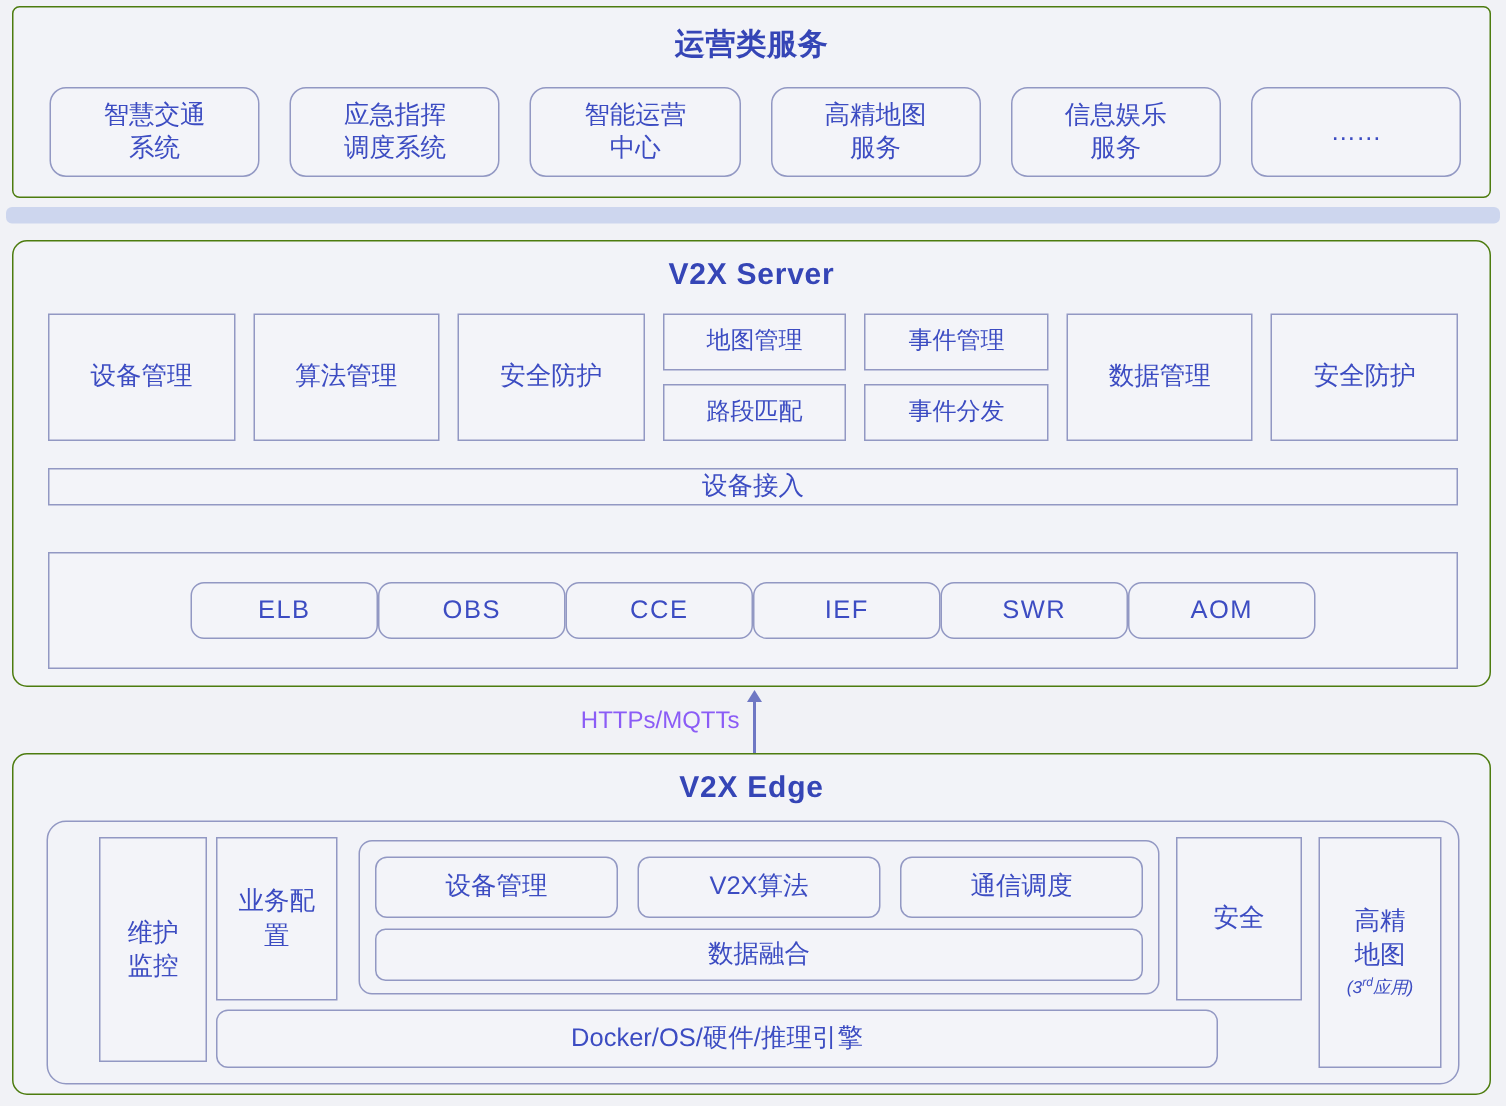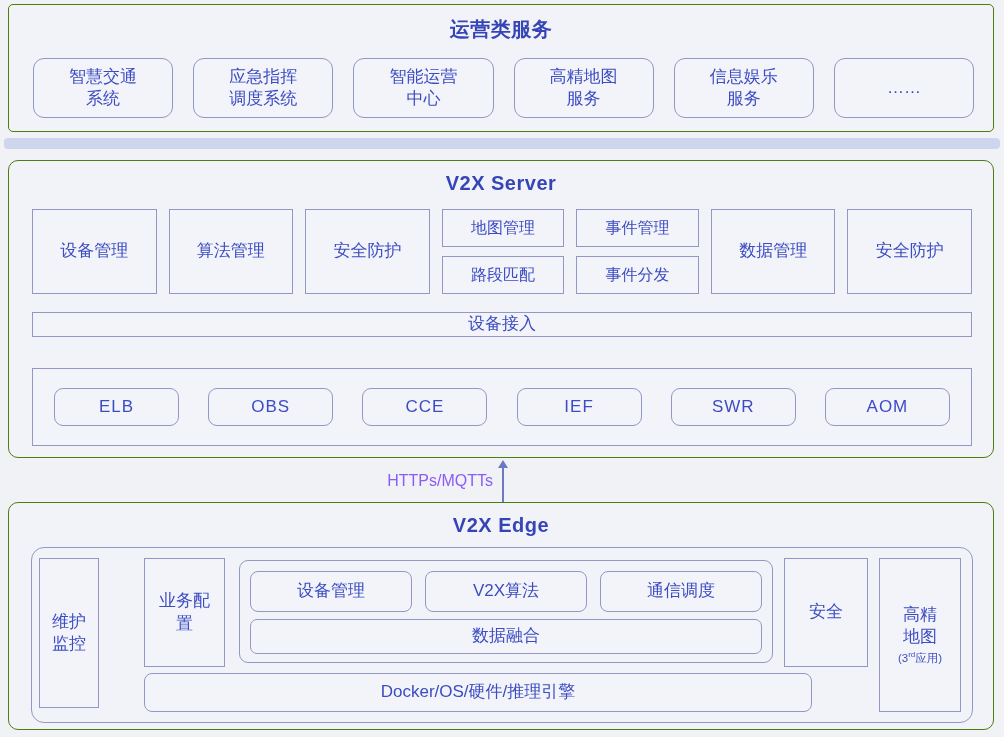--- a/index.html
+++ b/index.html
@@ -41,50 +41,50 @@
 
   
   #server { left:8px; top:160px; width:986px; height:298px; border-radius:10px; }
   #server .sec-title { margin-top:11px; }
   #srv-row { position:absolute; left:23px; right:21px; top:48px; height:85px; display:flex; gap:12px; }
   #srv-row .tall { flex:1; }
   .stack { flex:1; display:flex; flex-direction:column; gap:9px; }
   .stack .box { flex:1; font-size:16px; }
   #srv-access { position:absolute; left:23px; right:21px; top:151px; height:25px; }
   #srv-cloud { position:absolute; left:23px; right:21px; top:207px; height:78px;
-               display:flex; align-items:center; justify-content:space-between;
+               display:flex; align-items:center; 
                padding:0 21px; }
   #srv-cloud .box { width:125px; height:38px; border-radius:9px; letter-spacing:1px; }
 
   
   #link { position:absolute; left:0; top:458px; width:1004px; height:44px; }
   #link-label { position:absolute; left:355px; top:14px; width:138px;
                 text-align:right; font-size:16px; color:#8b5cf6; }
   #arrow-shaft { position:absolute; left:502px; top:9px; width:2px; height:35px; background:#6f78c4; }
   #arrow-head { position:absolute; left:498px; top:2px; width:0; height:0;
                 border-left:5px solid transparent; border-right:5px solid transparent;
                 border-bottom:8px solid #6f78c4; }
 
   
   #edge { left:8px; top:502px; width:986px; height:228px; border-radius:10px; }
   #edge .sec-title { margin-top:11px; }
   #edge-inner { position:absolute; left:22px; top:44px; width:942px; height:176px;
                 border:1px solid #9298c3; border-radius:13px; box-sizing:border-box; }
-  #edge-maint { position:absolute; left:7px; top:10px; width:60px; height:150px; }
+  #edge-maint { position:absolute; left:34px; top:10px; width:72px; height:150px; }
   #edge-config { position:absolute; left:112px; top:10px; width:81px; height:109px; }
   #edge-mid { position:absolute; left:207px; top:12px; width:534px; height:103px;
               border:1px solid #9298c3; border-radius:9px; box-sizing:border-box; }
   #edge-apps { position:absolute; left:10px; right:10px; top:10px; height:41px;
                display:flex; gap:13px; }
   #edge-apps .box { flex:1; border-radius:8px; }
   #edge-fusion { position:absolute; left:10px; right:10px; top:58px; height:35px; border-radius:7px; }
   #edge-security { position:absolute; left:752px; top:10px; width:84px; height:109px; }
   #edge-hdmap { position:absolute; left:847px; top:10px; width:82px; height:154px;
                 flex-direction:column; }
-  #edge-hdmap .sub { font-size:11.5px; margin-top:2px; }
+  #edge-hdmap .sub { font-size:11.5px; margin-top:2px;font-style:italic; }
   #edge-hdmap .sub sup { font-size:8px; }
   #edge-docker { position:absolute; left:112px; top:125px; width:668px; height:39px; border-radius:8px; }
 </style>
 </head>
 <body>
 
 <div id="ops" class="section">
   <div class="sec-title">运营类服务</div>
   <div id="ops-row">
     <div class="box pre">智慧交通

